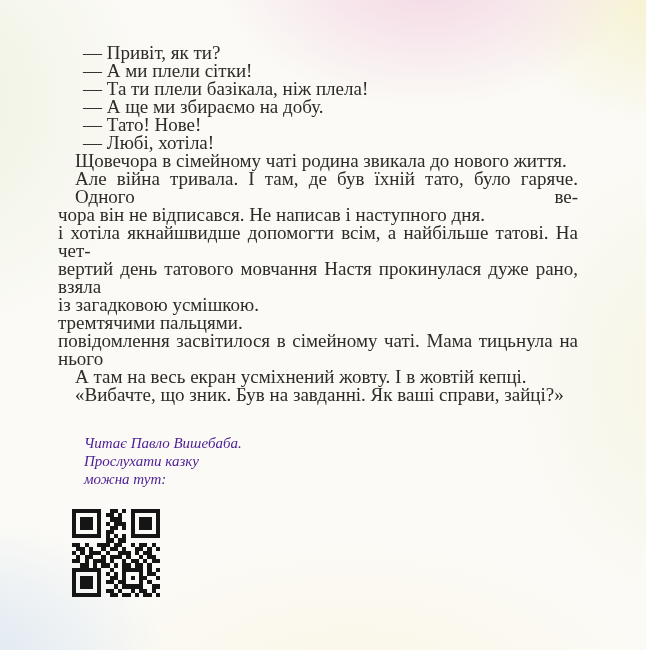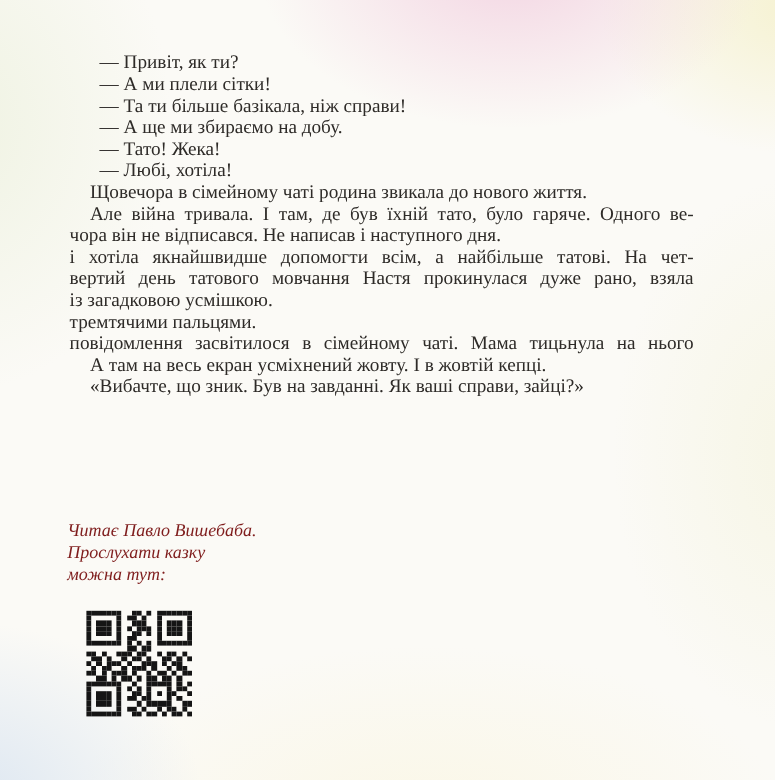--- a/index.html
+++ b/index.html
@@ -10,45 +10,45 @@
       radial-gradient(ellipse 230px 170px at 103% 1%, rgba(245,241,205,.9), rgba(245,241,205,0) 72%),
       radial-gradient(ellipse 260px 320px at -6% 16%, rgba(235,240,219,.75), rgba(235,240,219,0) 70%),
       radial-gradient(ellipse 280px 210px at -5% 103%, rgba(218,229,241,.95), rgba(218,229,241,0) 72%),
       radial-gradient(ellipse 230px 330px at 104% 58%, rgba(243,242,217,.6), rgba(243,242,217,0) 70%),
       radial-gradient(ellipse 420px 210px at 55% 106%, rgba(250,246,227,.85), rgba(250,246,227,0) 72%),
       #fbfaf6;
     font-family:"Liberation Serif", serif;
   }
   .story{
     position:absolute;left:58px;top:44px;width:520px;
-    font-size:16px;line-height:18px;color:#2e2b28;
+    font-size:19px;line-height:18px;color:#2e2b28;
   }
   .line{min-height:18px;}
   .ind-d{padding-left:25px;}   
   .ind{padding-left:17px;}     
   .just{text-align:justify;text-align-last:justify;}
   .credit{
-    position:absolute;left:56px;top:434px;
-    font-size:15px;line-height:18px;font-style:italic;color:#7f1d1d;
+    position:absolute;left:84px;top:434px;
+    font-size:15px;line-height:18px;font-style:italic;color:#4c1d95;
   }
   .qr{
     position:absolute;left:72px;top:509px;width:88px;height:88px;
     display:grid;grid-template-columns:repeat(21,1fr);grid-template-rows:repeat(21,1fr);
   }
   .qr div.on{background:#151515;}
 </style>
 </head>
 <body>
 
 <div class="story">
   <div class="line ind-d">— Привіт, як ти?</div>
   <div class="line ind-d">— А ми плели сітки!</div>
-  <div class="line ind-d">— Та ти більше базікала, ніж справи!</div>
+  <div class="line ind-d">— Та ти плели базікала, ніж плела!</div>
   <div class="line ind-d">— А ще ми збираємо на добу.</div>
-  <div class="line ind-d">— Тато! Жека!</div>
+  <div class="line ind-d">— Тато! Нове!</div>
   <div class="line ind-d">— Любі, хотіла!</div>
   <div class="line ind">Щовечора в сімейному чаті родина звикала до нового життя.</div>
   <div class="line ind just">Але війна тривала. І там, де був їхній тато, було гаряче. Одного ве-</div>
   <div class="line">чора він не відписався. Не написав і наступного дня.</div>
   <div class="line just">і хотіла якнайшвидше допомогти всім, а найбільше татові. На чет-</div>
   <div class="line just">вертий день татового мовчання Настя прокинулася дуже рано, взяла</div>
   <div class="line">із загадковою усмішкою.</div>
   <div class="line">тремтячими пальцями.</div>
   <div class="line just">повідомлення засвітилося в сімейному чаті. Мама тицьнула на нього</div>
   <div class="line ind">А там на весь екран усміхнений жовту. І в жовтій кепці.</div>

